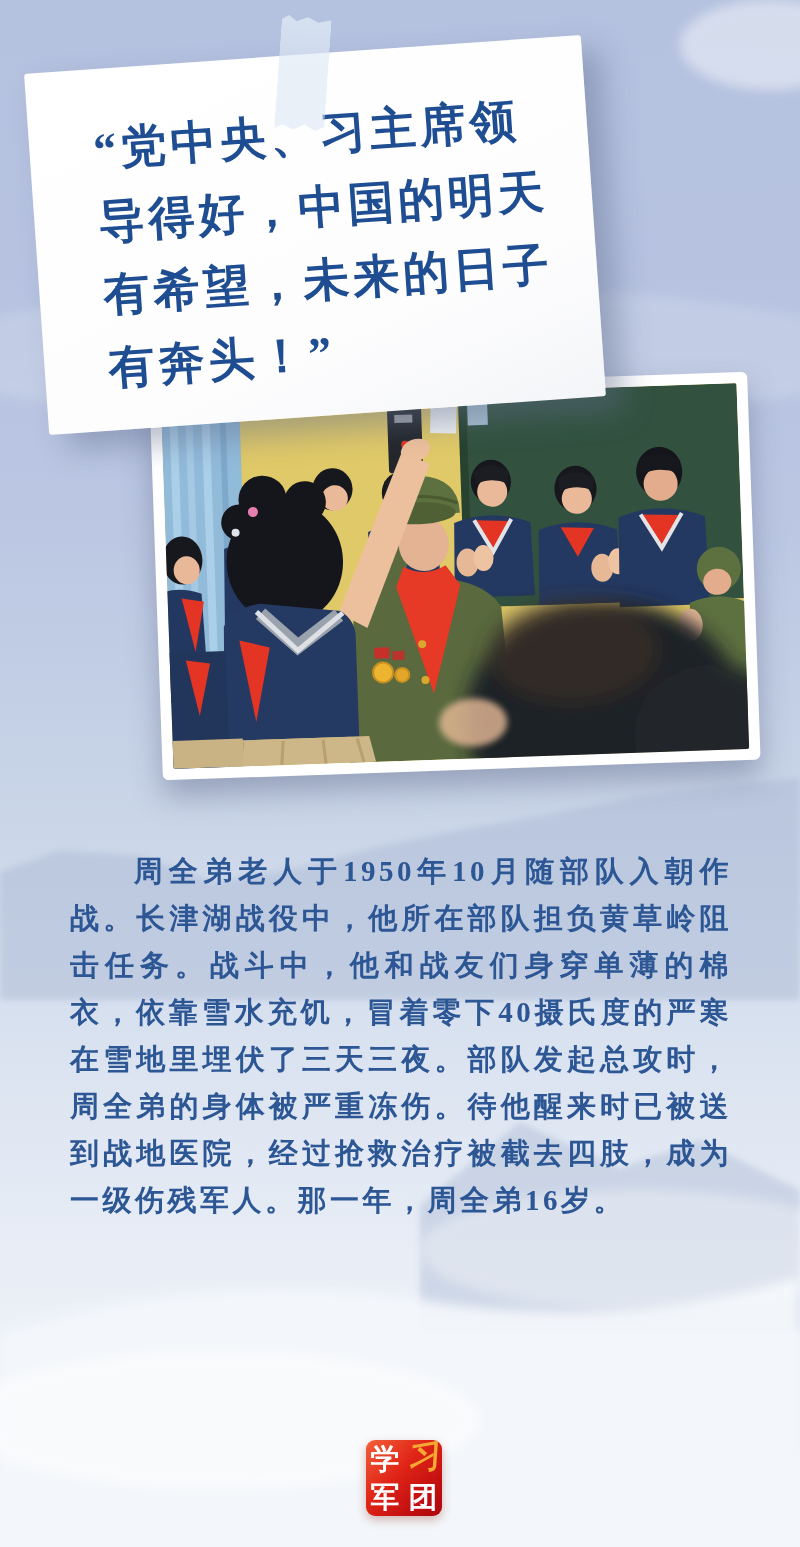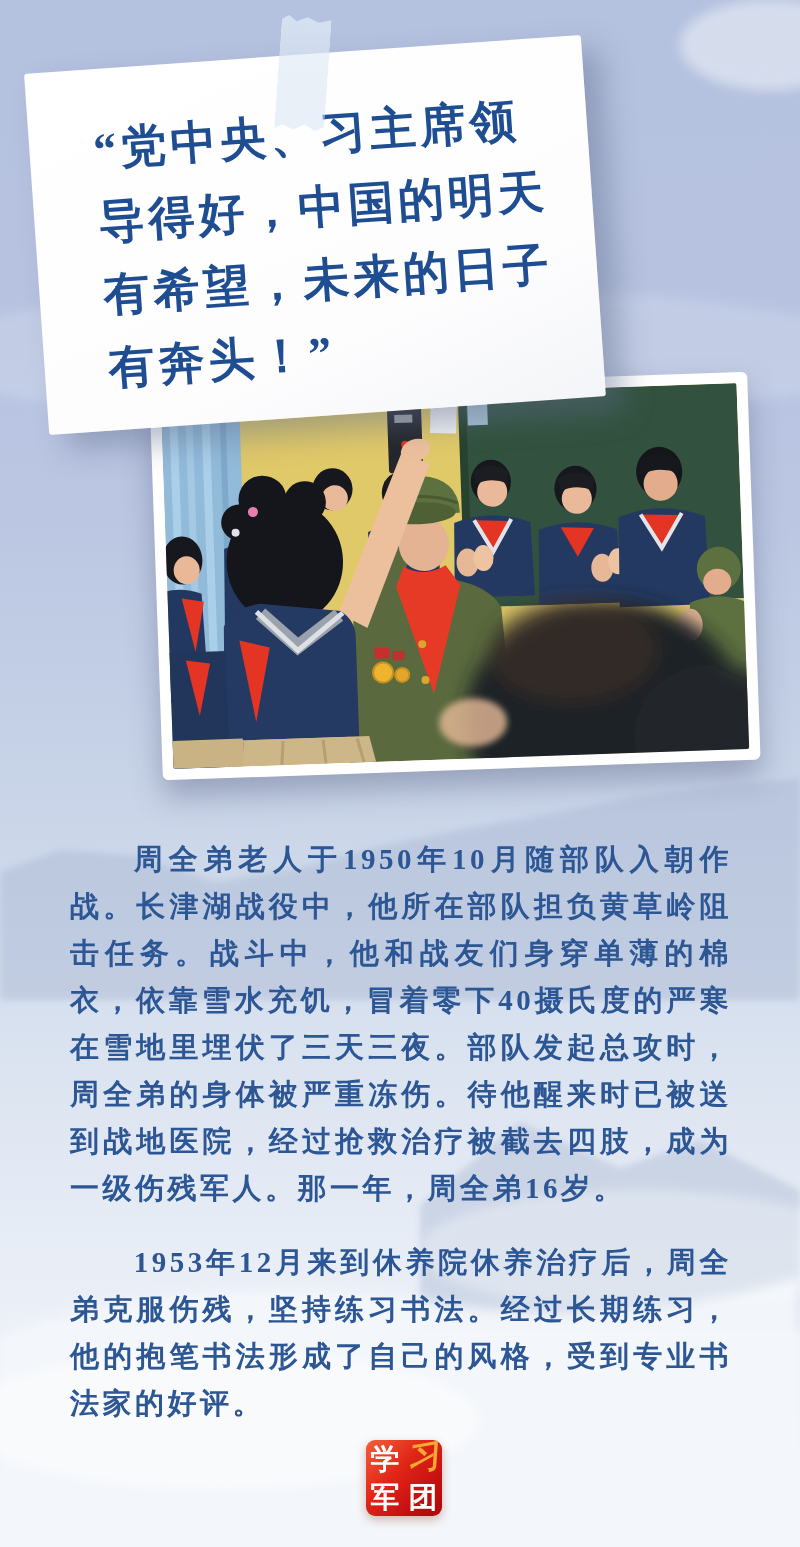--- a/index.html
+++ b/index.html
@@ -42,21 +42,21 @@
     box-shadow:0 16px 30px rgba(88,100,132,.45);
   }
   .photo-frame svg{width:100%;height:100%;border-radius:2px;}
 
   
   .article{
     position:absolute;left:70px;top:836px;width:662px;z-index:2;
     color:#2c5694;font-size:29px;line-height:47px;font-weight:600;
     letter-spacing:3.5px;text-align:justify;
   }
-  .article p{margin:0 0 27px 0;text-indent:2.2em;}
+  .article p{margin:12px 0 27px 0;text-indent:2.2em;}
 
   
   .logo{
     position:absolute;left:366px;top:1440px;width:76px;height:76px;z-index:2;
     border-radius:9px;
     background:linear-gradient(135deg,#f2603a 0%,#e02517 42%,#c30f10 75%,#ac070c 100%);
     box-shadow:0 4px 10px rgba(150,60,40,.35);
     display:grid;grid-template-columns:1fr 1fr;grid-template-rows:1fr 1fr;
     font-family:"Liberation Sans","DejaVu Sans",sans-serif;
   }
@@ -232,21 +232,20 @@
   <div class="quote-card">
     <div class="quote-line">“党中央、习主席领</div>
     <div class="quote-line">导得好，中国的明天</div>
     <div class="quote-line">有希望，未来的日子</div>
     <div class="quote-line">有奔头！”</div>
   </div>
   <div class="tape"></div>
 
   <div class="article">
     <p>周全弟老人于1950年10月随部队入朝作战。长津湖战役中，他所在部队担负黄草岭阻击任务。战斗中，他和战友们身穿单薄的棉衣，依靠雪水充饥，冒着零下40摄氏度的严寒在雪地里埋伏了三天三夜。部队发起总攻时，周全弟的身体被严重冻伤。待他醒来时已被送到战地医院，经过抢救治疗被截去四肢，成为一级伤残军人。那一年，周全弟16岁。</p>
-    <p>1953年12月来到休养院休养治疗后，周全弟克服伤残，坚持练习书法。经过长期练习，他的抱笔书法形成了自己的风格，受到专业书法家的好评。</p>
   </div>
 
   <div class="logo">
     <span>学</span>
     <span class="accent">习</span>
     <span>军</span>
     <span>团</span>
   </div>
 
 </div>

